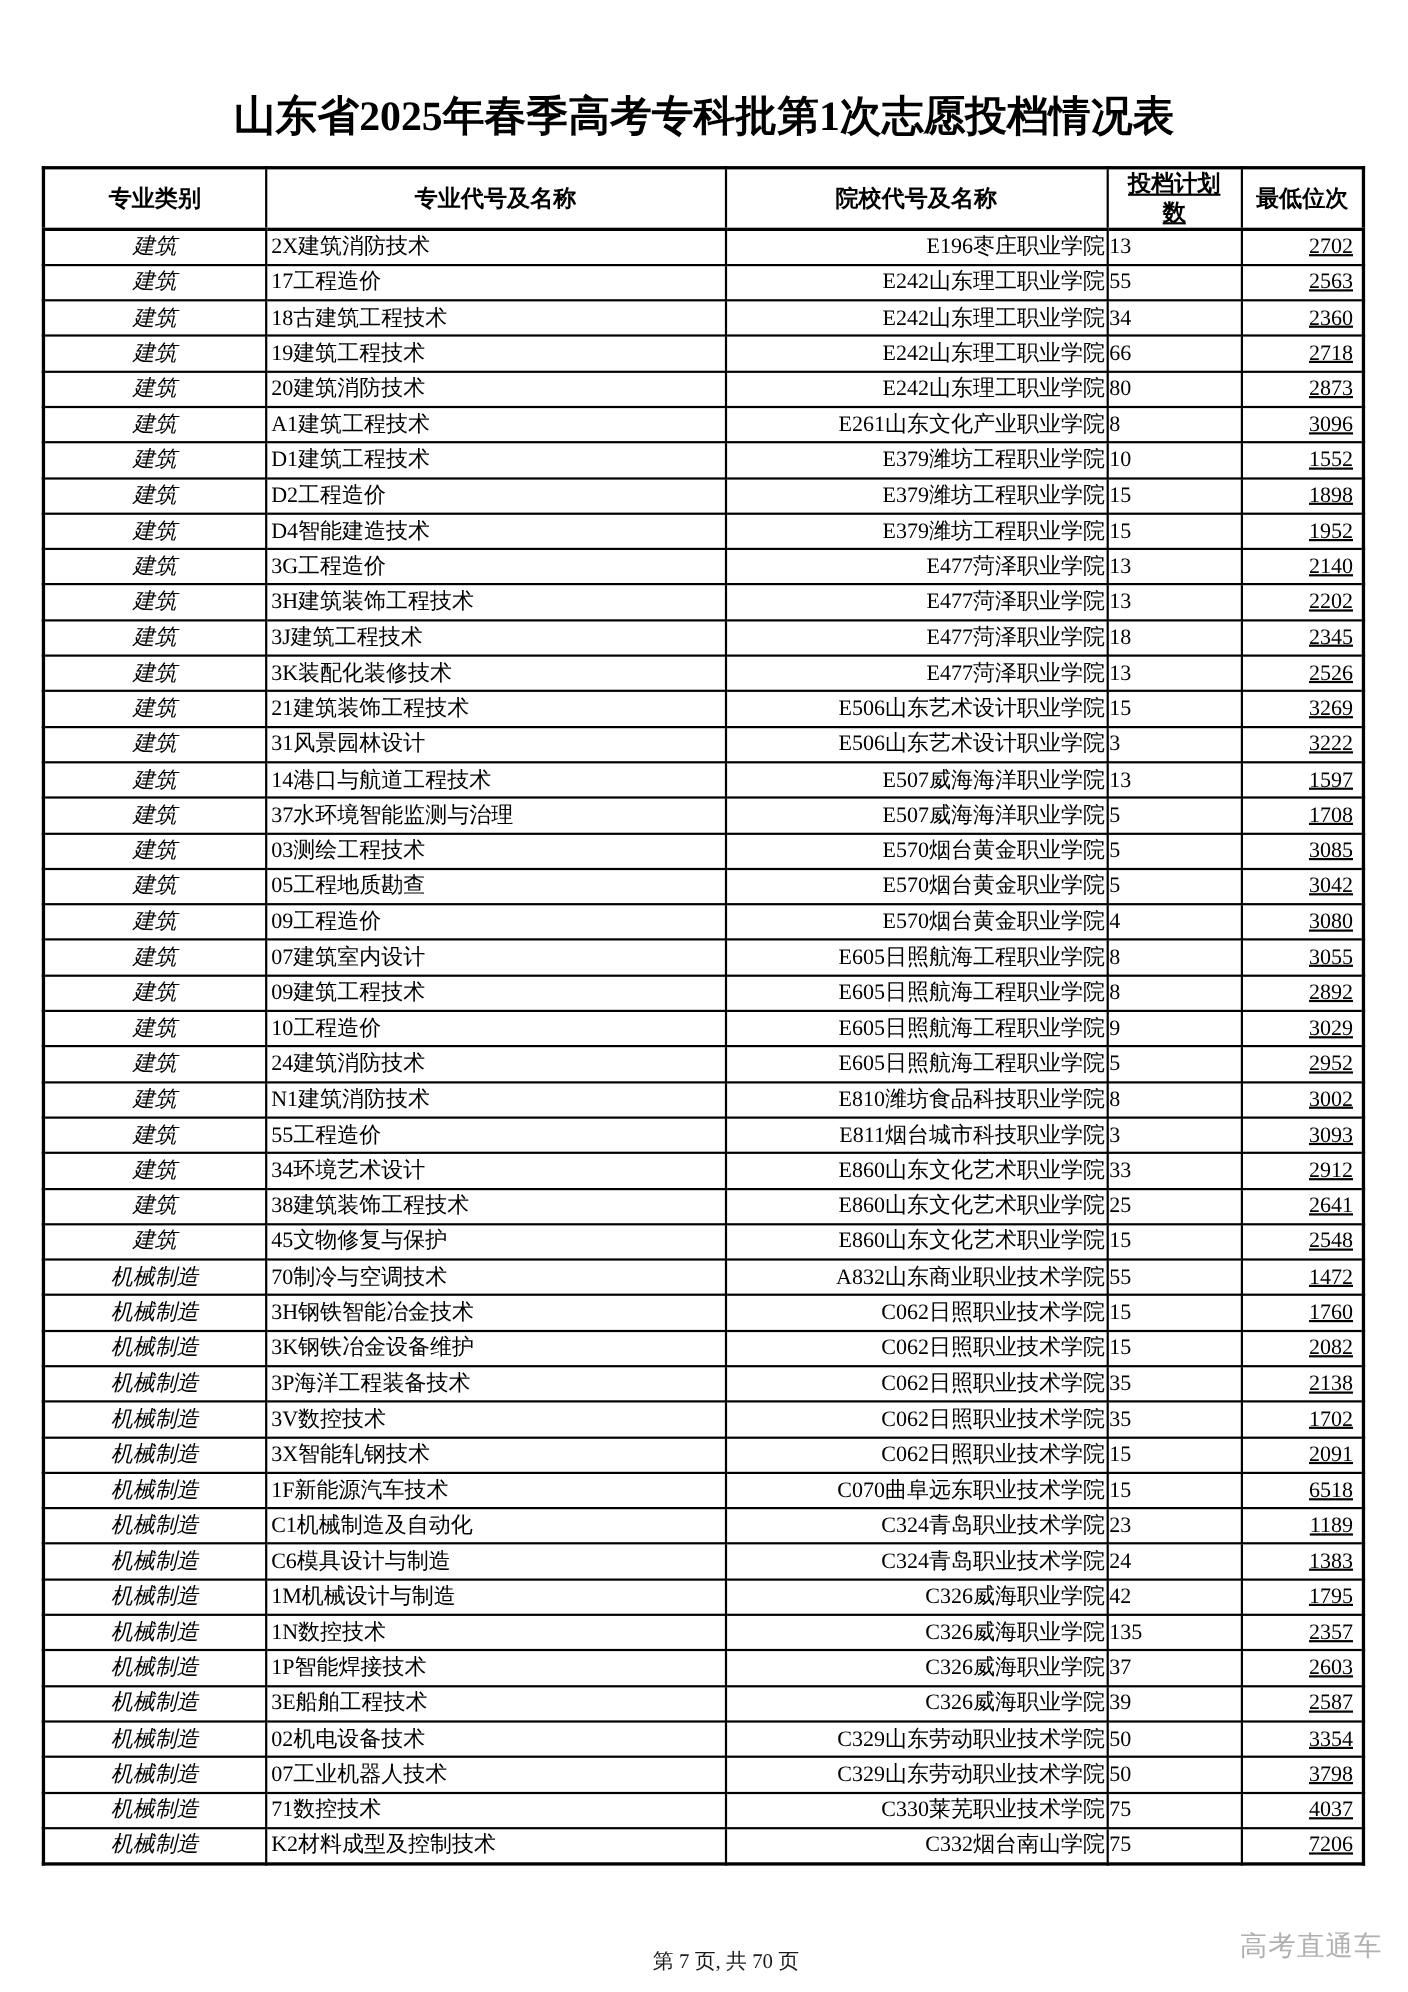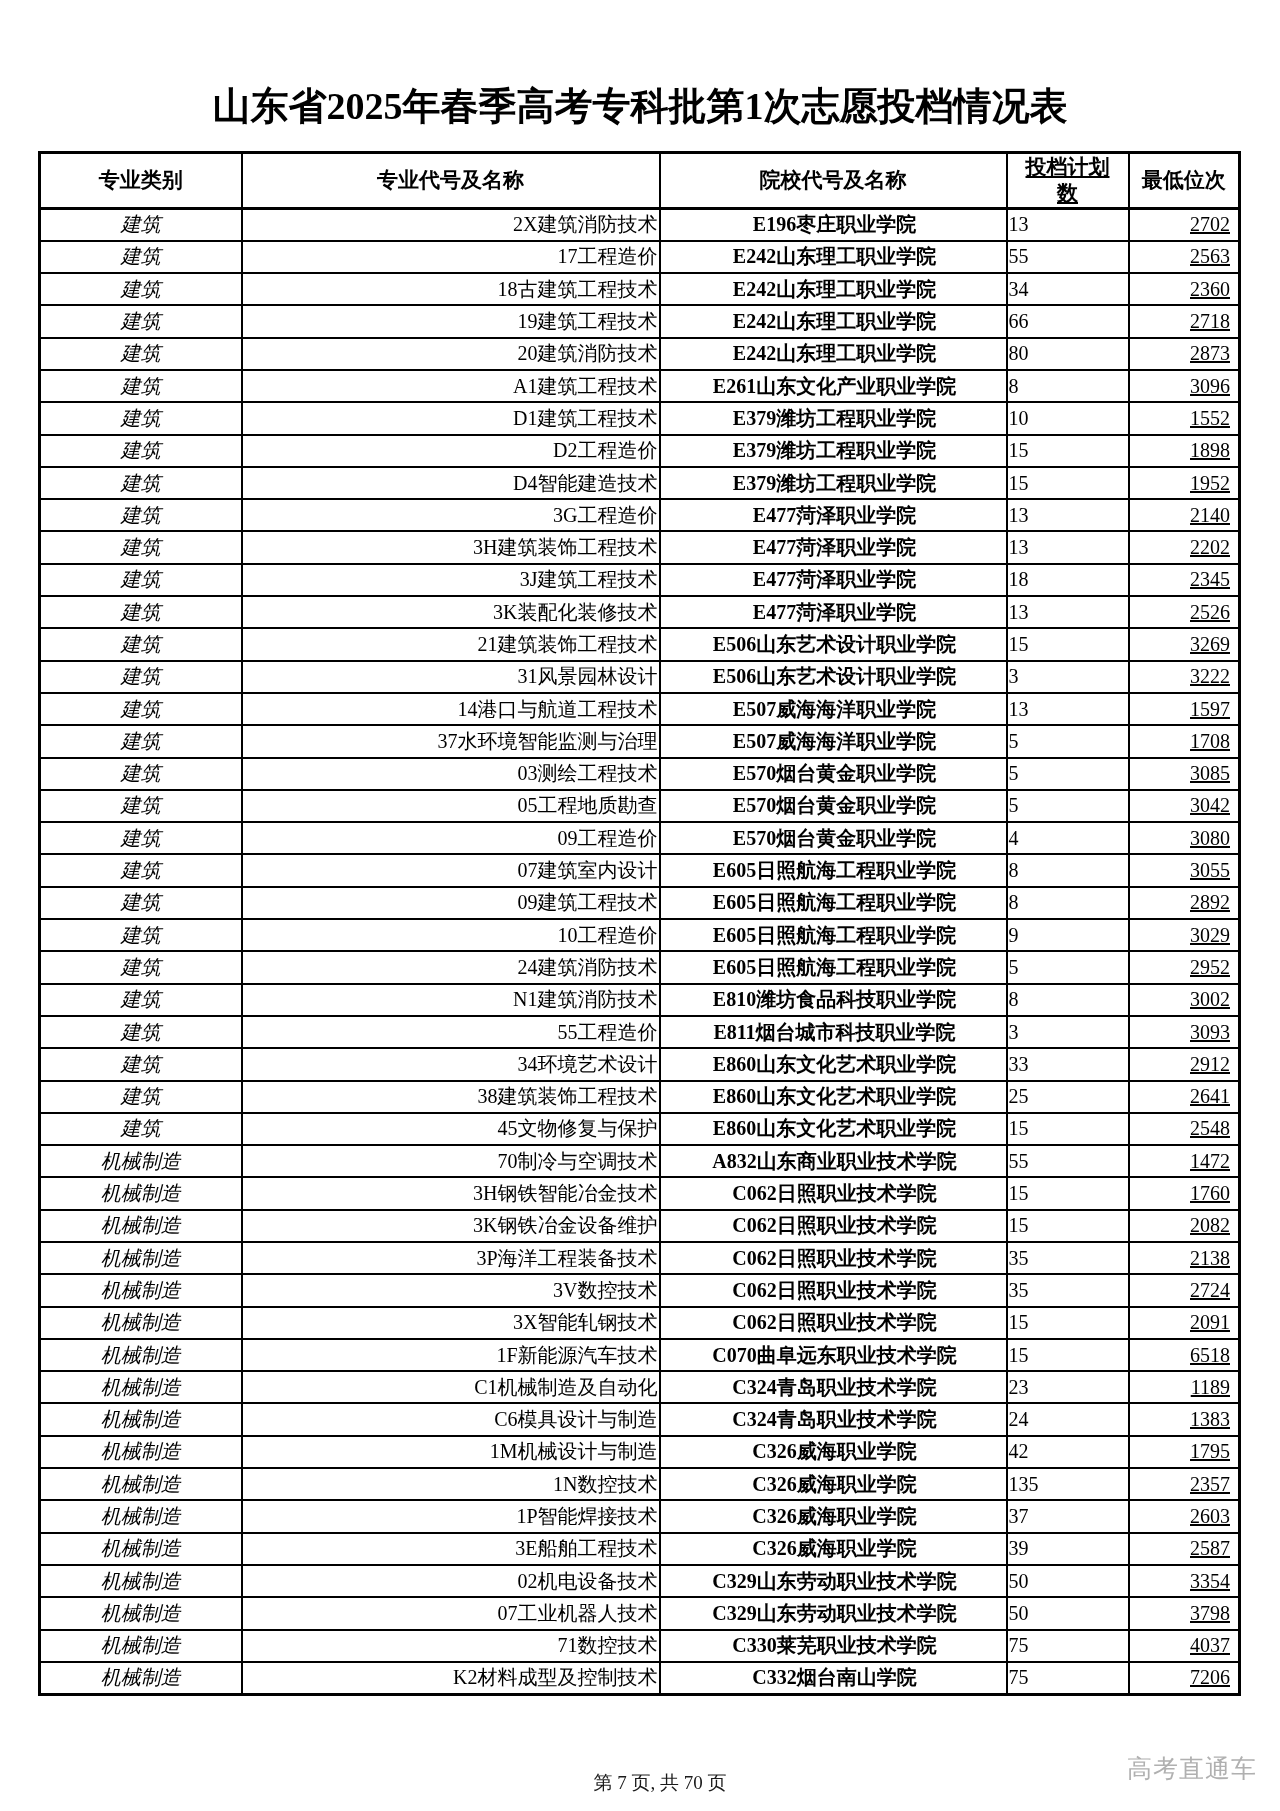--- a/index.html
+++ b/index.html
@@ -59,22 +59,22 @@
     height: 32.3px;
   }
   
   col.col-0 { width: 202px; }
   col.col-1 { width: 418px; }
   col.col-2 { width: 347px; }
   col.col-3 { width: 122px; }
   col.col-4 { width: 111px; }
 
   td.c0 { text-align: center; font-style: italic; }
-  td.c1 { text-align: right; padding-left: 4px; }
-  td.c2 { text-align: center; padding-left: 4px; font-weight: bold; }
+  td.c1 { text-align: left; padding-left: 4px; }
+  td.c2 { text-align: right; padding-left: 4px; }
   td.c3 { text-align: left; padding-right: 8px; }
   td.c4 { text-align: right; padding-right: 8px; text-decoration: underline; }
 
   .th-wrap-narrow {
     display: inline-block;
     max-width: 86px;
     white-space: normal;
     word-break: break-all;
     line-height: 1.2;
     vertical-align: middle;
@@ -352,21 +352,21 @@
         <td class="c1">3P海洋工程装备技术</td>
         <td class="c2">C062日照职业技术学院</td>
         <td class="c3">35</td>
         <td class="c4">2138</td>
       </tr>
       <tr>
         <td class="c0">机械制造</td>
         <td class="c1">3V数控技术</td>
         <td class="c2">C062日照职业技术学院</td>
         <td class="c3">35</td>
-        <td class="c4">2724</td>
+        <td class="c4">1702</td>
       </tr>
       <tr>
         <td class="c0">机械制造</td>
         <td class="c1">3X智能轧钢技术</td>
         <td class="c2">C062日照职业技术学院</td>
         <td class="c3">15</td>
         <td class="c4">2091</td>
       </tr>
       <tr>
         <td class="c0">机械制造</td>

